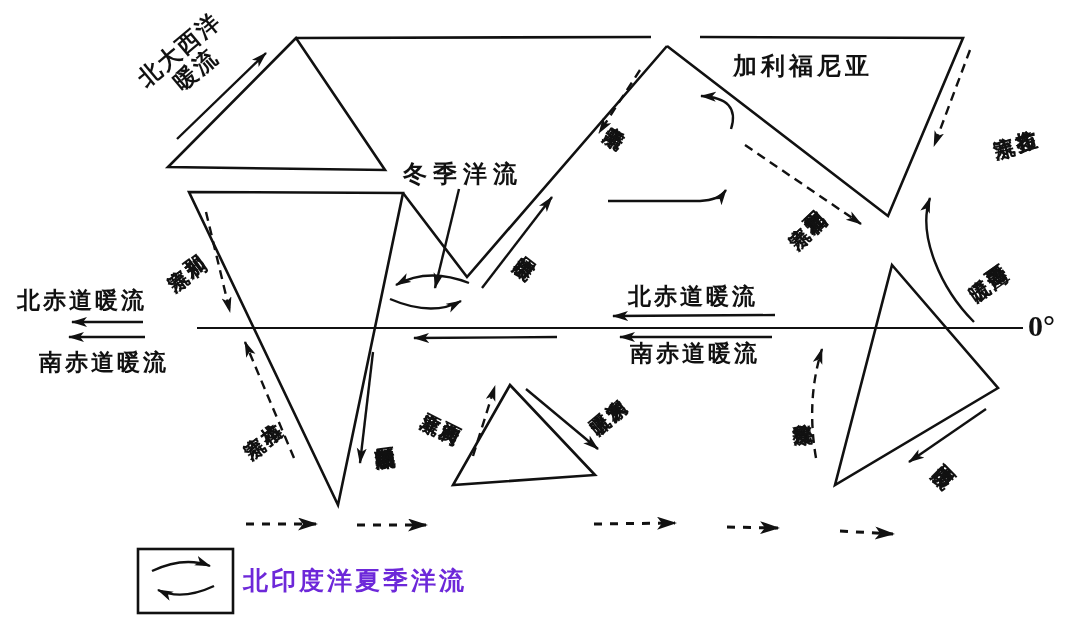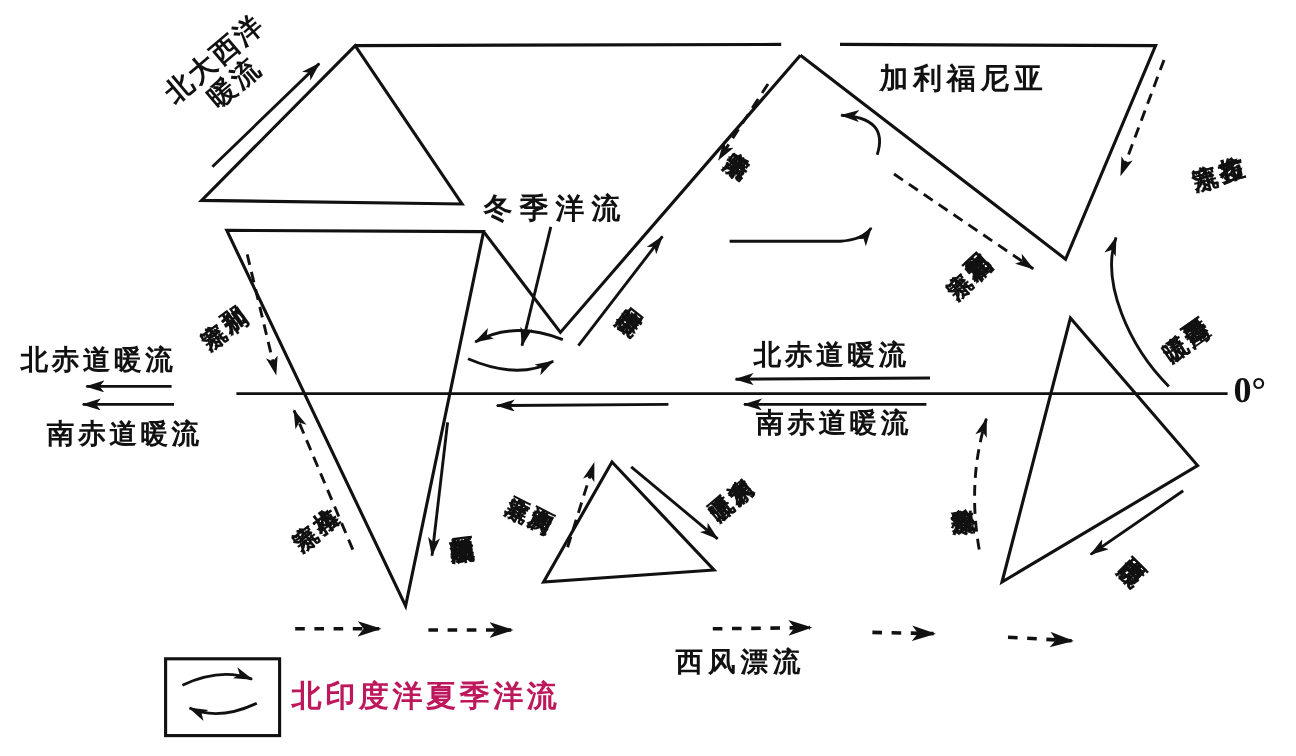--- a/index.html
+++ b/index.html
@@ -8,21 +8,21 @@
   #map-svg{position:absolute;left:0;top:0;}
   #labels{position:absolute;left:0;top:0;width:100%;height:100%;}
   .label{position:absolute;color:#111;font-weight:600;white-space:nowrap;
          line-height:1.12;text-align:center;}
   .label.h{text-align:center;}
   .label.v{writing-mode:vertical-rl;text-orientation:upright;}
   .label.v > div{line-height:1.12;}
   #equator-label{position:absolute;color:#111;
          font-family:"Liberation Serif","DejaVu Serif",serif;
          font-weight:bold;font-size:30px;transform:translate(0,-52%);}
-  #legend-label{position:absolute;color:#be185d;font-weight:600;font-size:25px;
+  #legend-label{position:absolute;color:#6d28d9;font-weight:600;font-size:25px;
          letter-spacing:3px;transform:translate(0,-50%);}
   .coast{stroke:#111;stroke-width:2.6;fill:none;stroke-linejoin:miter;}
   .warm{stroke:#111;stroke-width:2.4;fill:none;}
   .cold{stroke:#111;stroke-width:2.4;fill:none;stroke-dasharray:9 6;}
   .wwd{stroke:#111;stroke-width:3;fill:none;stroke-dasharray:8 8;}
   .thin{stroke:#111;stroke-width:2.2;fill:none;}
 </style>
 </head>
 <body>
 
@@ -143,21 +143,18 @@
       <div class="label v" style="left: 592px; top: 398px; font-size: 19px; transform: translate(-50%, -50%) rotate(-40deg);">
         <div>东澳大利</div>
         <div>亚暖流</div>
       </div>
       <div class="label v" style="left: 801px; top: 408px; font-size: 20px; transform: translate(-50%, -50%) rotate(-4deg);">
         <div>秘鲁寒流</div>
       </div>
       <div class="label v" style="left: 962px; top: 459px; font-size: 20px; transform: translate(-50%, -50%) rotate(45deg);">
         <div>巴西暖流</div>
       </div>
-      <div class="label h" style="left: 617px; top: 553px; font-size: 23px; letter-spacing: 4px; transform: translate(-50%, -50%) rotate(0deg);">
-        <div>西风漂流</div>
-      </div>
     </div>
 
   <div id="equator-label" style="left:1028px;top:327px;">0°</div>
 
   <div id="legend-label" style="left:243px;top:580px;">北印度洋夏季洋流</div>
 </div>
 
 </body></html>

